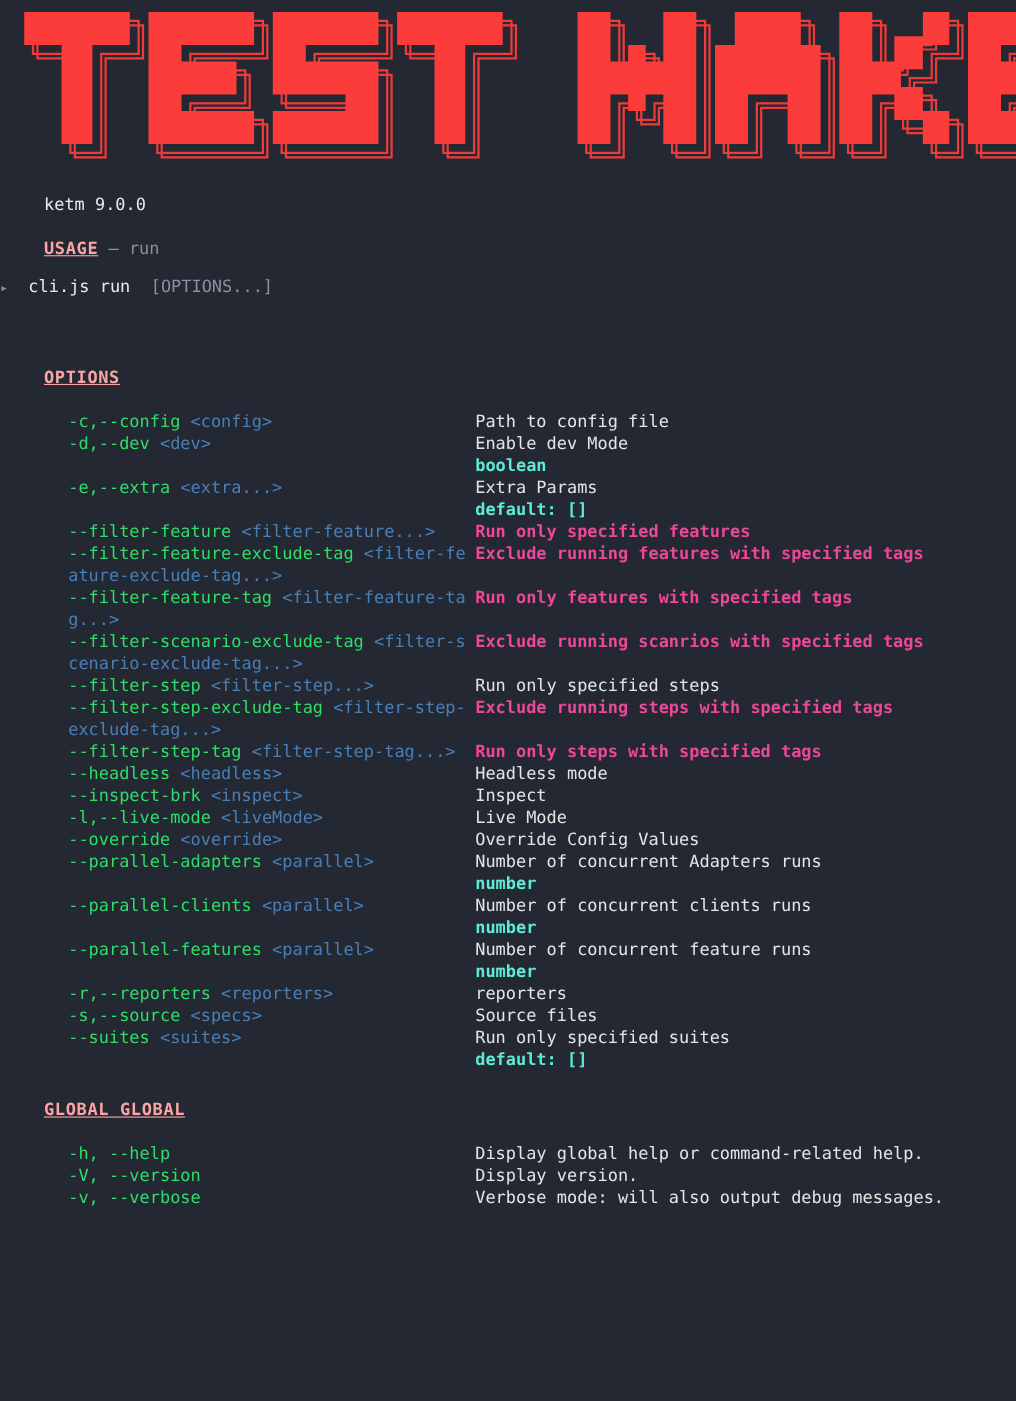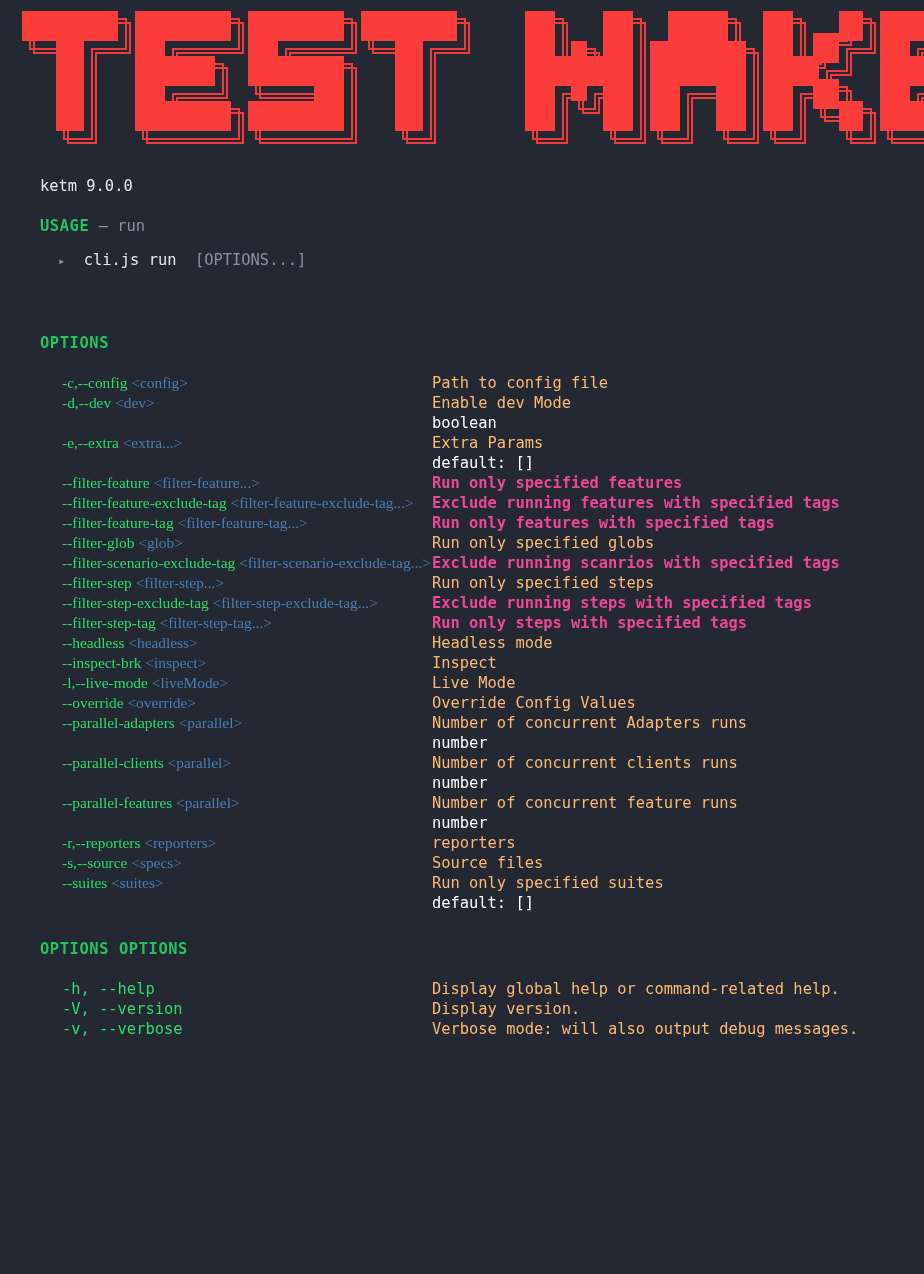--- a/index.html
+++ b/index.html
@@ -34,34 +34,35 @@
     top: 150px;
     width: 924px;
     font-size: 15.4px;
     line-height: 20px;
     letter-spacing: 0px;
   }
 
   .row { white-space: pre; }
 
   .pad-l2 { padding-left: 40px; }
-  .pad-l3 { padding-left: 58px; }
+  .pad-l3 { }
   .pad-l4 { padding-left: 62px; }
   .spacer-14 { height: 14px; }
   .spacer-20 { height: 20px; }
   .spacer-22 { height: 22px; }
   .spacer-26 { height: 26px; }
   .spacer-40 { height: 40px; }
 
   .version { color: #e8e9ed; }
 
   .sec-title {
-    color: #22c55e;
+    color: #fca5a5;
     font-weight: bold;
     letter-spacing: 0.6px;
+    text-decoration: underline;
   }
   .dash { color: #9aa0ad; }
   .subdued { color: #8b919e; }
 
   .usage-line { color: #e8e9ed; }
   .caret {
     color: #8b919e;
     font-size: 12px;
   }
   .opt-args { color: #8b919e; }
@@ -71,32 +72,31 @@
     display: block;
     white-space: pre;
     position: relative;
   }
   .opt-flagcol {
     display: inline-block;
     width: 370px;
     vertical-align: top;
     white-space: pre-wrap;
     word-break: break-all;
-    font-family: Liberation Serif, serif;
   }
   .opt-desccol {
     display: inline-block;
     vertical-align: top;
     white-space: pre;
   }
   .flag { color: #2fdd6a; }
   .ph   { color: #4a7fb6; }
-  .desc-white { color: #fdba74; }
+  .desc-white { color: #e5e5e5; }
   .desc-blue  { color: #ec4899; font-weight: bold; }
-  .meta { color: #ffffff; }
+  .meta { color: #5eead4; font-weight: bold; }
 
   .meta-line {
     display: block;
     white-space: pre;
   }
   .meta-line .pad { display: inline-block; width: 370px; }
 
   .glob-flagcol {
     display: inline-block;
     width: 370px;
@@ -189,21 +189,20 @@
 
   <div id="options-list">
       <div class="opt-line pad-l4"><span class="opt-flagcol"><span class="flag">-c,--config</span><span> </span><span class="ph">&lt;config&gt;</span></span><span class="opt-desccol desc-white">Path to config file</span></div>
       <div class="opt-line pad-l4"><span class="opt-flagcol"><span class="flag">-d,--dev</span><span> </span><span class="ph">&lt;dev&gt;</span></span><span class="opt-desccol desc-white">Enable dev Mode</span></div>
       <div class="meta-line pad-l4"><span class="pad"></span><span class="meta">boolean</span></div>
       <div class="opt-line pad-l4"><span class="opt-flagcol"><span class="flag">-e,--extra</span><span> </span><span class="ph">&lt;extra...&gt;</span></span><span class="opt-desccol desc-white">Extra Params</span></div>
       <div class="meta-line pad-l4"><span class="pad"></span><span class="meta">default: []</span></div>
       <div class="opt-line pad-l4"><span class="opt-flagcol"><span class="flag">--filter-feature</span><span> </span><span class="ph">&lt;filter-feature...&gt;</span></span><span class="opt-desccol desc-blue">Run only specified features</span></div>
       <div class="opt-line pad-l4"><span class="opt-flagcol"><span class="flag">--filter-feature-exclude-tag</span><span> </span><span class="ph">&lt;filter-feature-exclude-tag...&gt;</span></span><span class="opt-desccol desc-blue">Exclude running features with specified tags</span></div>
       <div class="opt-line pad-l4"><span class="opt-flagcol"><span class="flag">--filter-feature-tag</span><span> </span><span class="ph">&lt;filter-feature-tag...&gt;</span></span><span class="opt-desccol desc-blue">Run only features with specified tags</span></div>
-      <div class="opt-line pad-l4"><span class="opt-flagcol"><span class="flag">--filter-glob</span><span> </span><span class="ph">&lt;glob&gt;</span></span><span class="opt-desccol desc-white">Run only specified globs</span></div>
       <div class="opt-line pad-l4"><span class="opt-flagcol"><span class="flag">--filter-scenario-exclude-tag</span><span> </span><span class="ph">&lt;filter-scenario-exclude-tag...&gt;</span></span><span class="opt-desccol desc-blue">Exclude running scanrios with specified tags</span></div>
       <div class="opt-line pad-l4"><span class="opt-flagcol"><span class="flag">--filter-step</span><span> </span><span class="ph">&lt;filter-step...&gt;</span></span><span class="opt-desccol desc-white">Run only specified steps</span></div>
       <div class="opt-line pad-l4"><span class="opt-flagcol"><span class="flag">--filter-step-exclude-tag</span><span> </span><span class="ph">&lt;filter-step-exclude-tag...&gt;</span></span><span class="opt-desccol desc-blue">Exclude running steps with specified tags</span></div>
       <div class="opt-line pad-l4"><span class="opt-flagcol"><span class="flag">--filter-step-tag</span><span> </span><span class="ph">&lt;filter-step-tag...&gt;</span></span><span class="opt-desccol desc-blue">Run only steps with specified tags</span></div>
       <div class="opt-line pad-l4"><span class="opt-flagcol"><span class="flag">--headless</span><span> </span><span class="ph">&lt;headless&gt;</span></span><span class="opt-desccol desc-white">Headless mode</span></div>
       <div class="opt-line pad-l4"><span class="opt-flagcol"><span class="flag">--inspect-brk</span><span> </span><span class="ph">&lt;inspect&gt;</span></span><span class="opt-desccol desc-white">Inspect</span></div>
       <div class="opt-line pad-l4"><span class="opt-flagcol"><span class="flag">-l,--live-mode</span><span> </span><span class="ph">&lt;liveMode&gt;</span></span><span class="opt-desccol desc-white">Live Mode</span></div>
       <div class="opt-line pad-l4"><span class="opt-flagcol"><span class="flag">--override</span><span> </span><span class="ph">&lt;override&gt;</span></span><span class="opt-desccol desc-white">Override Config Values</span></div>
       <div class="opt-line pad-l4"><span class="opt-flagcol"><span class="flag">--parallel-adapters</span><span> </span><span class="ph">&lt;parallel&gt;</span></span><span class="opt-desccol desc-white">Number of concurrent Adapters runs</span></div>
       <div class="meta-line pad-l4"><span class="pad"></span><span class="meta">number</span></div>
@@ -212,21 +211,21 @@
       <div class="opt-line pad-l4"><span class="opt-flagcol"><span class="flag">--parallel-features</span><span> </span><span class="ph">&lt;parallel&gt;</span></span><span class="opt-desccol desc-white">Number of concurrent feature runs</span></div>
       <div class="meta-line pad-l4"><span class="pad"></span><span class="meta">number</span></div>
       <div class="opt-line pad-l4"><span class="opt-flagcol"><span class="flag">-r,--reporters</span><span> </span><span class="ph">&lt;reporters&gt;</span></span><span class="opt-desccol desc-white">reporters</span></div>
       <div class="opt-line pad-l4"><span class="opt-flagcol"><span class="flag">-s,--source</span><span> </span><span class="ph">&lt;specs&gt;</span></span><span class="opt-desccol desc-white">Source files</span></div>
       <div class="opt-line pad-l4"><span class="opt-flagcol"><span class="flag">--suites</span><span> </span><span class="ph">&lt;suites&gt;</span></span><span class="opt-desccol desc-white">Run only specified suites</span></div>
       <div class="meta-line pad-l4"><span class="pad"></span><span class="meta">default: []</span></div>
     </div>
 
   <div class="spacer-26"></div>
 
-  <div class="row pad-l2 sec-title">OPTIONS OPTIONS</div>
+  <div class="row pad-l2 sec-title">GLOBAL GLOBAL</div>
 
   <div class="spacer-20"></div>
 
   <div id="global-options-list">
       <div class="opt-line pad-l4"><span class="glob-flagcol flag">-h, --help</span><span class="opt-desccol desc-white">Display global help or command-related help.</span></div>
       <div class="opt-line pad-l4"><span class="glob-flagcol flag">-V, --version</span><span class="opt-desccol desc-white">Display version.</span></div>
       <div class="opt-line pad-l4"><span class="glob-flagcol flag">-v, --verbose</span><span class="opt-desccol desc-white">Verbose mode: will also output debug messages.</span></div>
     </div>
 
 </div>

